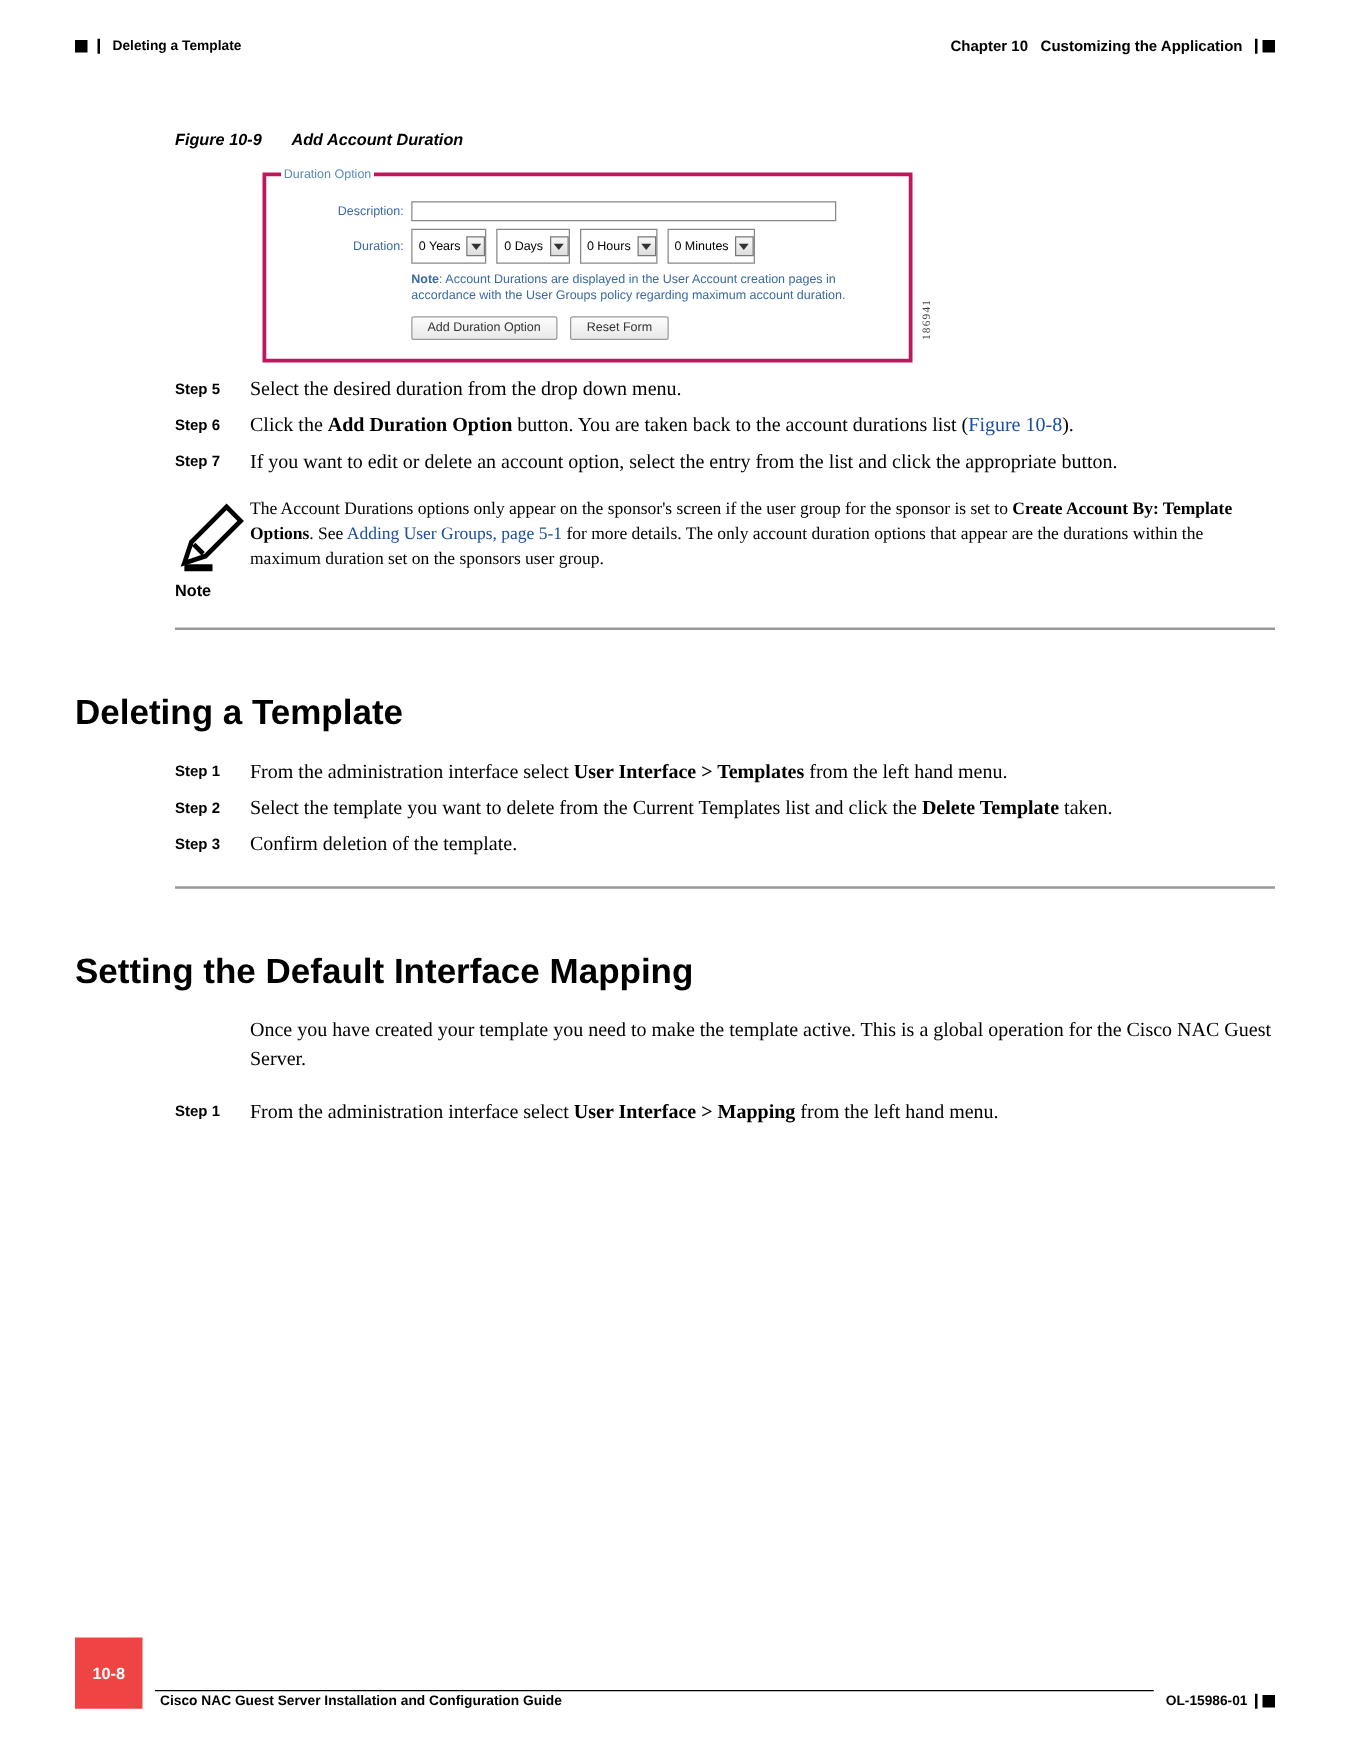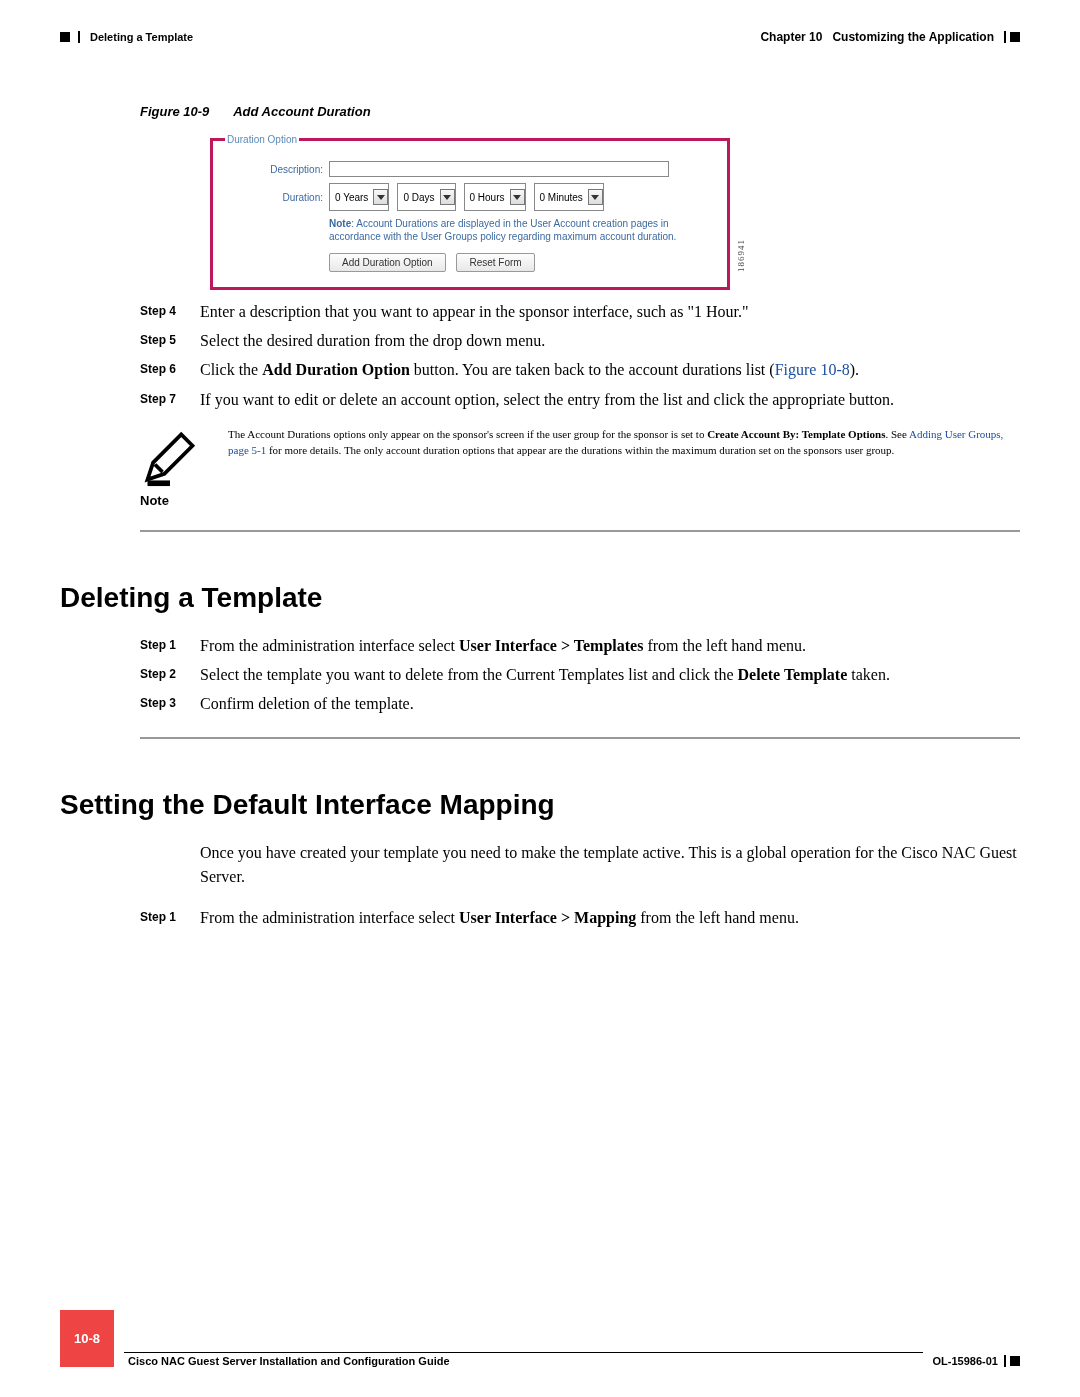--- a/index.html
+++ b/index.html
@@ -31,21 +31,21 @@
 .sidecode { position: absolute; right: -16px; bottom: 18px; font-size: 9px; color: #444; writing-mode: vertical-rl; transform: rotate(180deg); letter-spacing: 1px; }
 .step-row { display: flex; margin: 6px 0 6px 80px; line-height: 1.45; }
 .step-label { font-family: Arial, Helvetica, sans-serif; font-weight: bold; font-size: 12px; width: 60px; flex-shrink: 0; padding-top: 3px; }
 .step-body { flex: 1; font-size: 16px; }
 .step-body .bold { font-weight: bold; }
 .step-body .link { color: #1a4fa0; }
 .note-block { display: flex; margin: 16px 0 10px 80px; }
 .note-col1 { width: 60px; flex-shrink: 0; text-align: left; }
 .note-col1 .pen { margin-bottom: 2px; }
 .note-col1 .nlabel { font-family: Arial, Helvetica, sans-serif; font-weight: bold; font-size: 13px; }
-.note-text { font-size: 11px; line-height: 1.45; margin-left: 28px; }
+.note-text { font-size: 14px; line-height: 1.45; }
 .note-text .bold { font-weight: bold; }
 .note-text .link { color: #1a4fa0; }
 .section-rule { border: none; border-top: 2px solid #999; margin: 22px 0 50px 80px; width: calc(100% - 80px); }
 .h1 { font-family: Arial, Helvetica, sans-serif; font-weight: bold; font-size: 28px; margin: 0 0 20px 0; }
 .intro-para { margin: 0 0 18px 140px; font-size: 16px; line-height: 1.45; }
 .footer { position: absolute; bottom: 30px; left: 60px; right: 60px; }
 .pagebox { background: #ef4444; color: #fff; font-family: Arial, Helvetica, sans-serif; font-weight: bold; font-size: 13px; padding: 21px 14px; margin-top: 40px; }
 .footer-flex { display: flex; align-items: flex-end; width: 100%; }
 .foot-title-wrap { flex: 1; margin: 0 10px; }
 .foot-title-line { border-top: 1px solid #000; margin-bottom: 2px; }
@@ -104,24 +104,20 @@
       <div class="fs-note"><b>Note</b><span>: Account Durations are displayed in the User Account creation pages in accordance with the User Groups policy regarding maximum account duration.</span></div>
       <div>
         <span class="fs-btn">Add Duration Option</span>
         <span class="fs-btn">Reset Form</span>
       </div>
     </fieldset>
     <div class="sidecode">186941</div>
   </div>
 
   <div class="step-row">
-    <div class="step-label">Step 4</div>
-    <div class="step-body">Enter a description that you want to appear in the sponsor interface, such as "1 Hour."</div>
-  </div>
-  <div class="step-row">
     <div class="step-label">Step 5</div>
     <div class="step-body">Select the desired duration from the drop down menu.</div>
   </div>
   <div class="step-row">
     <div class="step-label">Step 6</div>
     <div class="step-body"><span>Click the </span><span class="bold">Add Duration Option</span><span> button. You are taken back to the account durations list (</span><span class="link">Figure 10-8</span><span>).</span></div>
   </div>
   <div class="step-row">
     <div class="step-label">Step 7</div>
     <div class="step-body">If you want to edit or delete an account option, select the entry from the list and click the appropriate button.</div>

